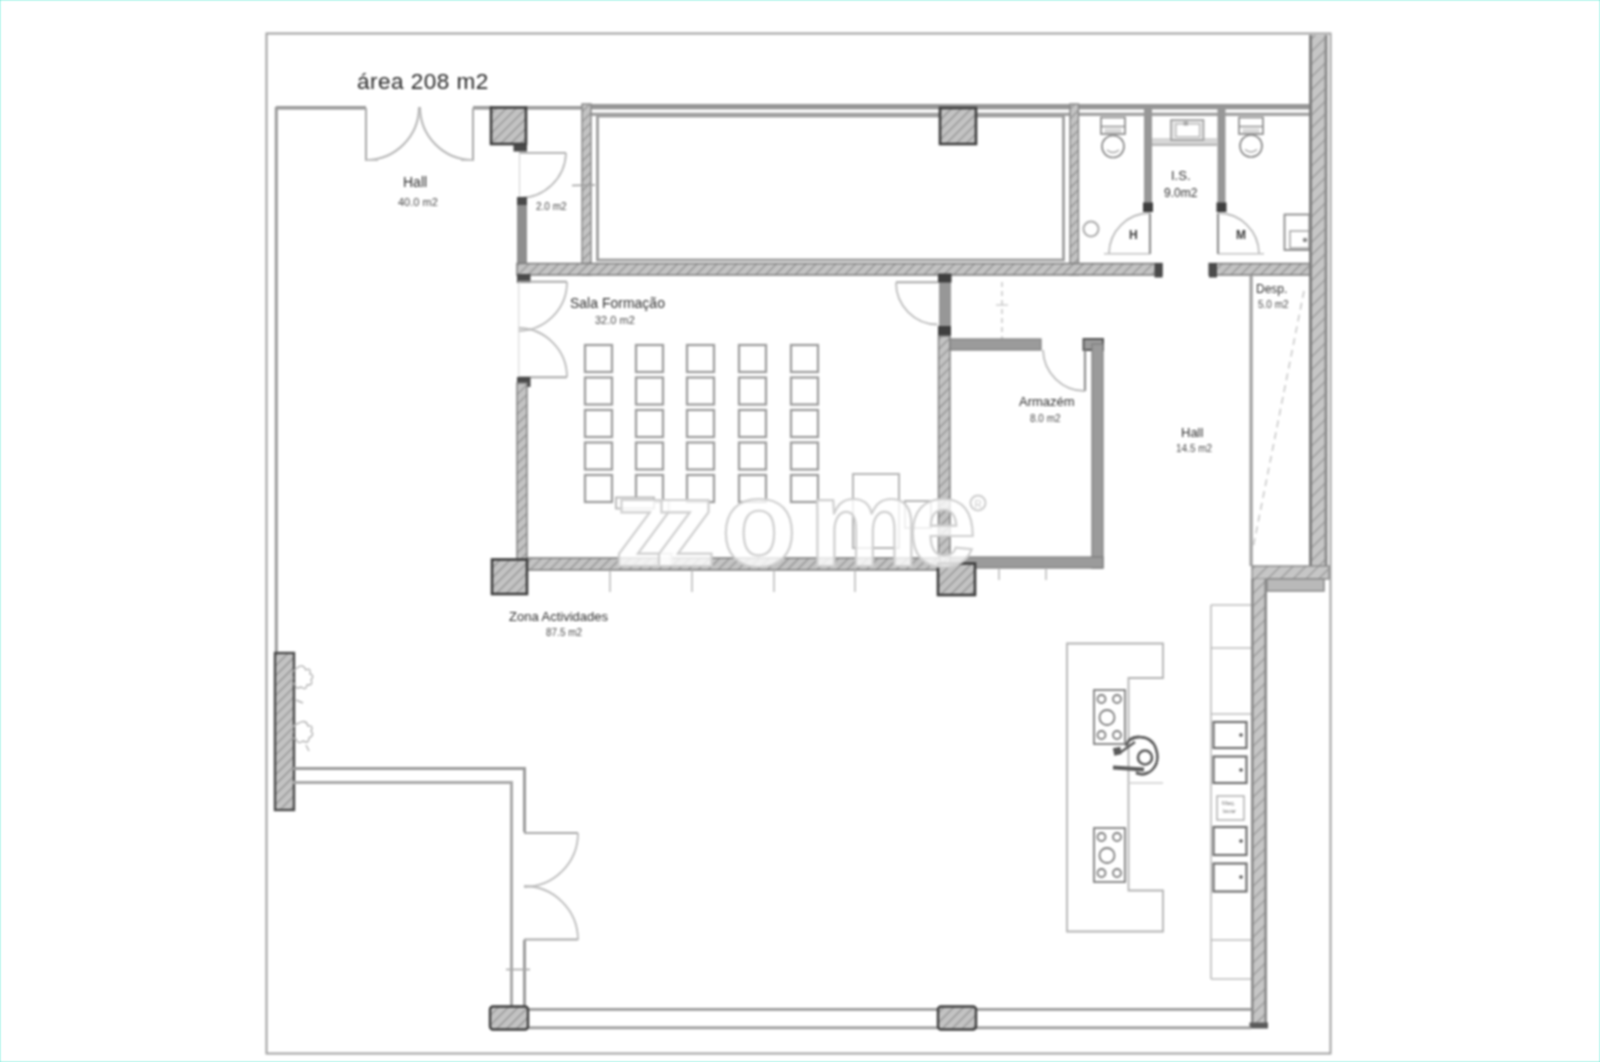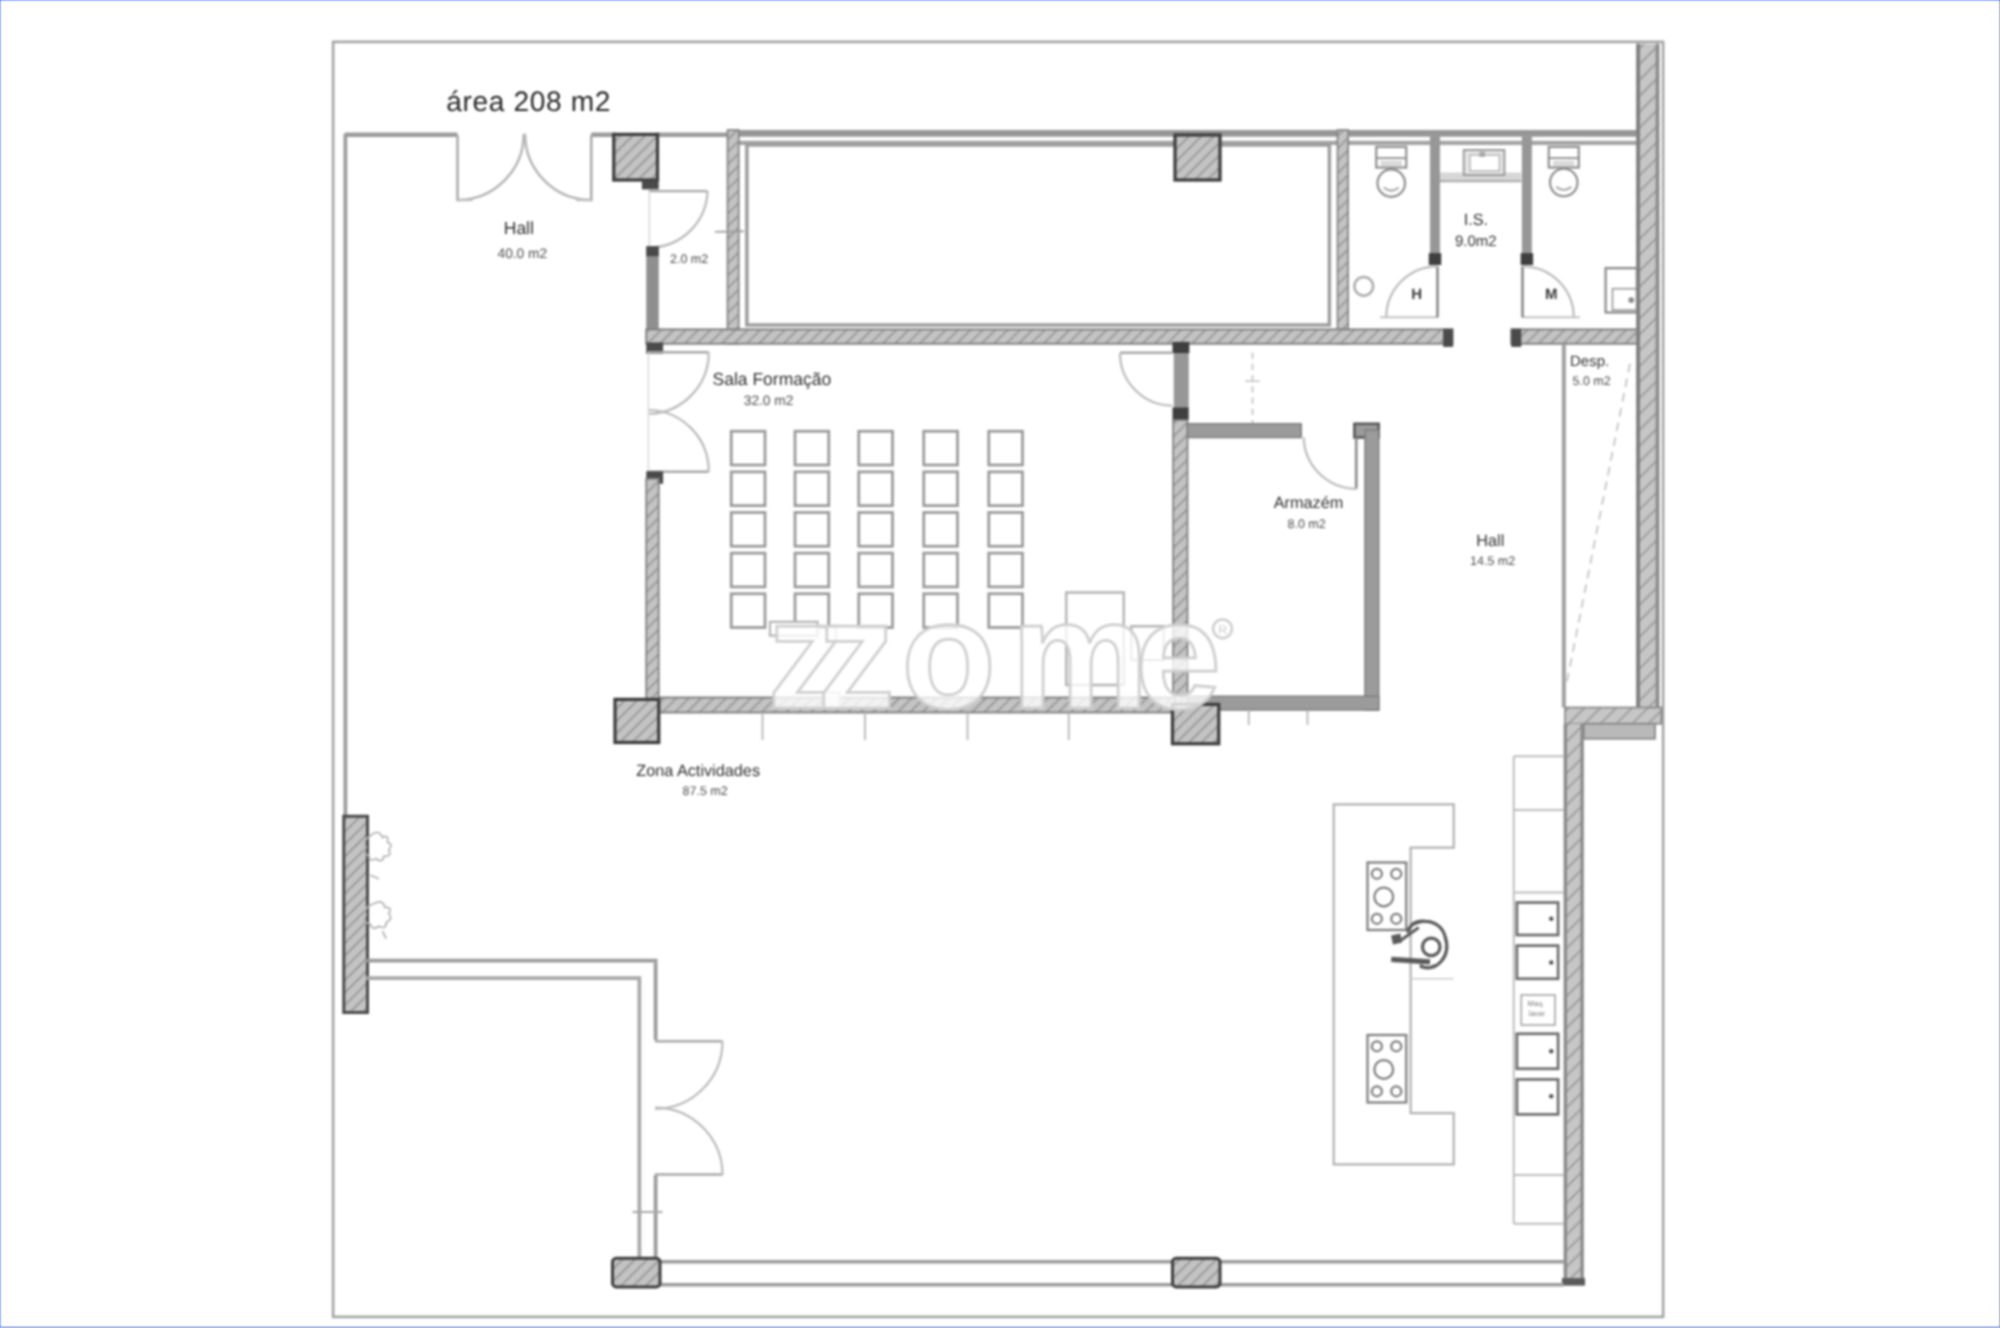--- a/index.html
+++ b/index.html
@@ -1,16 +1,16 @@
 <!DOCTYPE html>
 <html><head>
 <meta charset="utf-8">
 <style>
   html,body{margin:0;padding:0;background:#ffffff;}
-  .page{position:relative;width:1600px;height:1062px;background:#1d4ed8;overflow:hidden;}
+  .page{position:relative;width:1600px;height:1062px;background:#5eead4;overflow:hidden;}
   svg{display:block;filter:blur(0.85px);}
   text{font-family:"Liberation Sans",sans-serif;}
 </style>
 </head>
 <body>
 <div class="page">
 <svg width="1600" height="1062" viewBox="0 0 1600 1062" xmlns="http://www.w3.org/2000/svg">
 <defs>
   <pattern id="hatch" width="7" height="7" patternTransform="rotate(45)" patternUnits="userSpaceOnUse">
     <rect width="7" height="7" fill="#c3c3c3"></rect>

